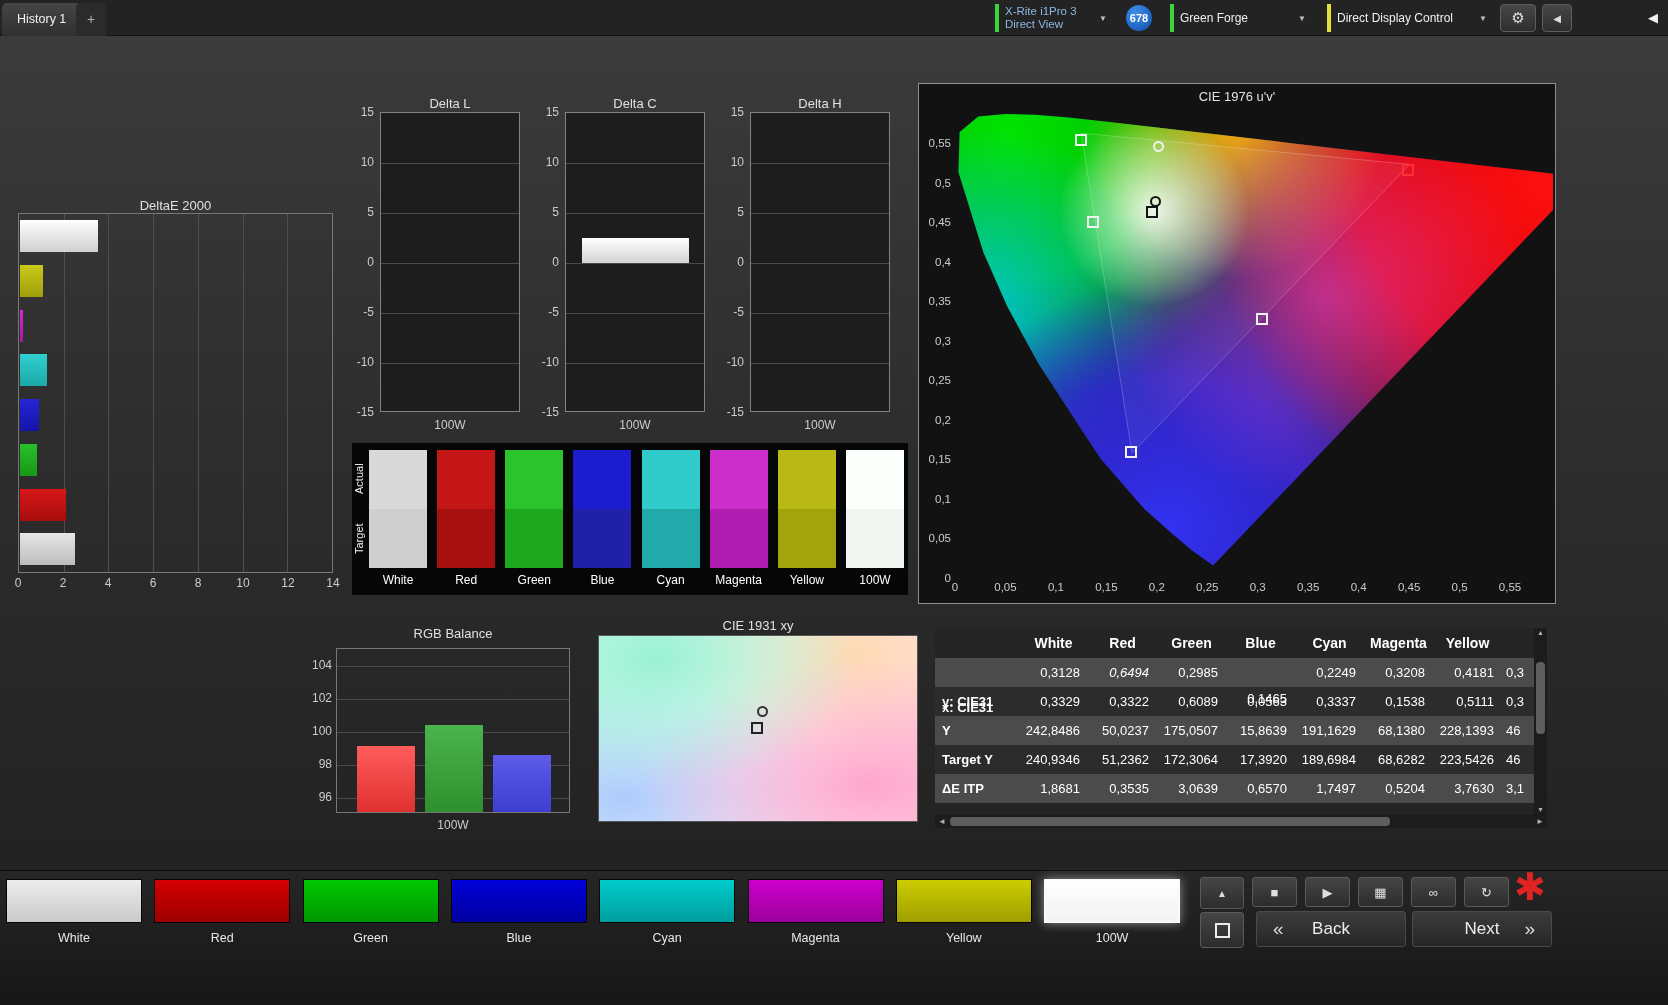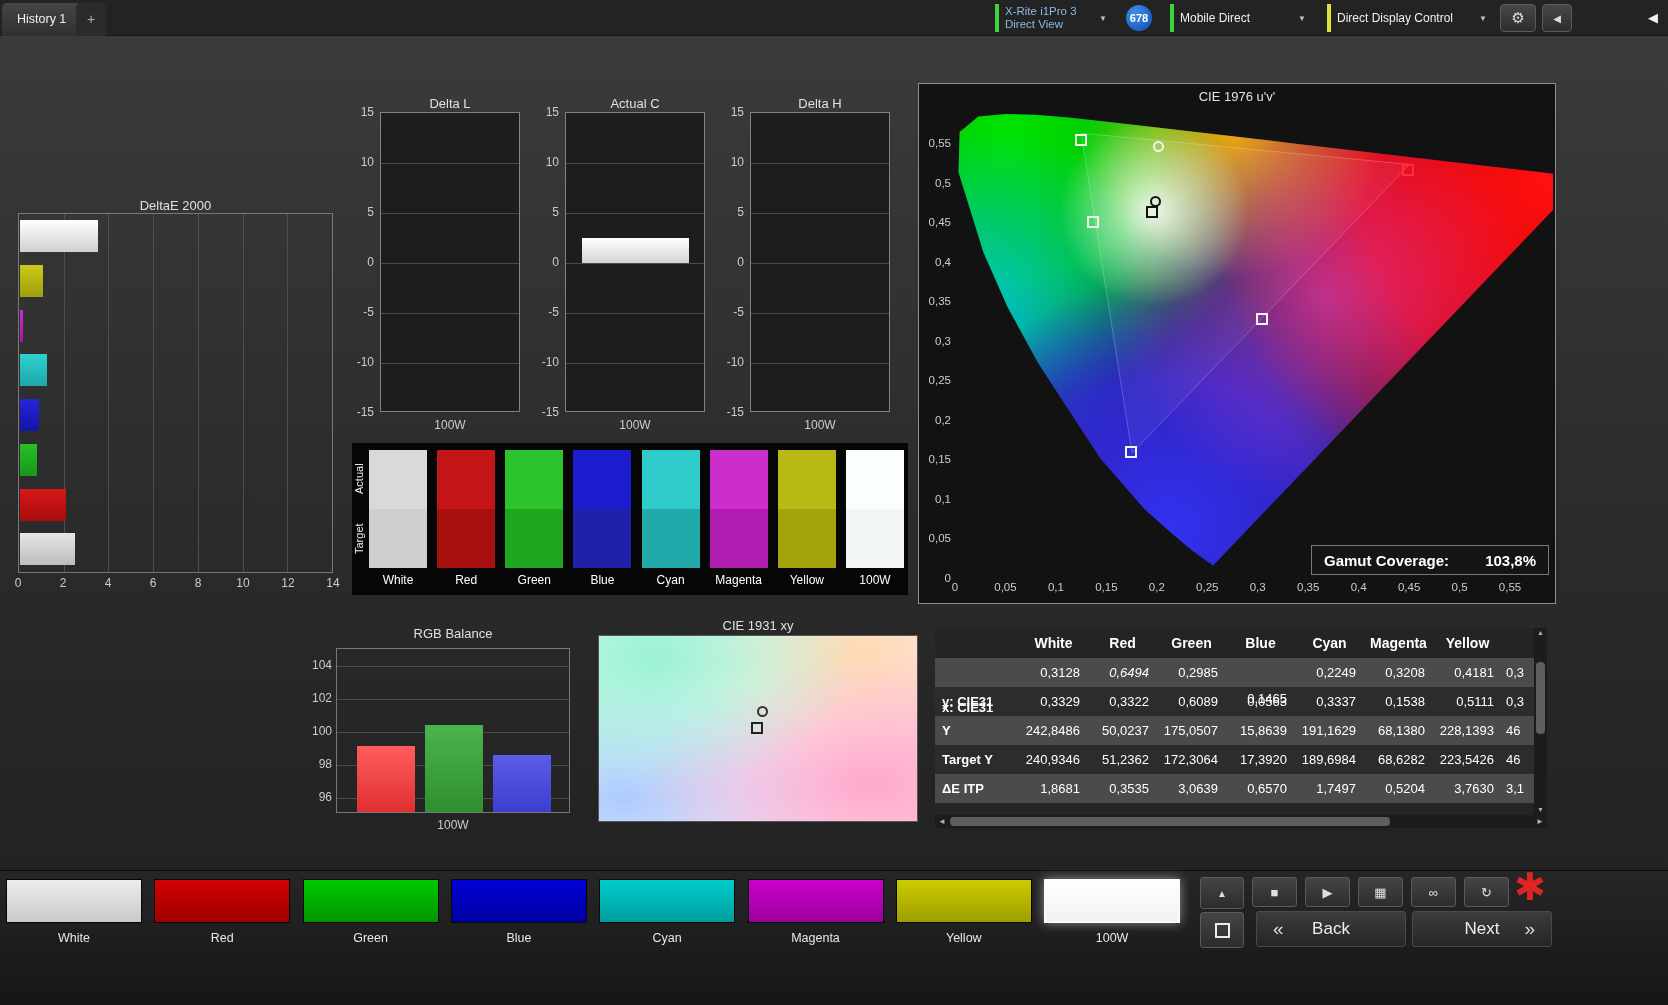--- a/index.html
+++ b/index.html
@@ -156,21 +156,21 @@
         <span>X-Rite i1Pro 3</span>
         <span>Direct View</span>
       </span>
       <span class="chev">▼</span>
     </div>
 
     <div class="badge">678</div>
 
     <div class="tb-group" style="left:1170px;width:136px">
       <span class="ind green"></span>
-      <span class="tb-label">Mobile Direct</span>
+      <span class="tb-label">Green Forge</span>
       <span class="chev">▼</span>
     </div>
 
     <div class="tb-group" style="left:1327px;width:160px">
       <span class="ind yellow"></span>
       <span class="tb-label">Direct Display Control</span>
       <span class="chev">▼</span>
     </div>
 
     <div class="iconbtn gear-btn">
@@ -225,21 +225,21 @@
     <div class="dxlabel">100W</div>
   <span class="dyt" style="top: 16px;">15</span>
       <span class="dyt" style="top: 66px;">10</span>
       <span class="dyt" style="top: 116px;">5</span>
       <span class="dyt" style="top: 166px;">0</span>
       <span class="dyt" style="top: 216px;">-5</span>
       <span class="dyt" style="top: 266px;">-10</span>
       <span class="dyt" style="top: 316px;">-15</span>
     </div>
   <div class="dchart" style="left:523px">
-    <div class="dtitle">Actual C</div>
+    <div class="dtitle">Delta C</div>
     <div class="dplot">
         <div class="hgl" style="top: 50px;"></div>
         <div class="hgl" style="top: 100px;"></div>
         <div class="hgl" style="top: 150px;"></div>
         <div class="hgl" style="top: 200px;"></div>
         <div class="hgl" style="top: 250px;"></div>
         <div class="dbar" style="top: 125px; height: 25px; background: linear-gradient(rgb(255, 255, 255), rgb(212, 212, 212));"></div>
       </div>
     <div class="dxlabel">100W</div>
   <span class="dyt" style="top: 16px;">15</span>
@@ -363,24 +363,20 @@
           <rect x="0" y="0" width="640" height="470" fill="url(#gCyan)"></rect>
           <rect x="0" y="0" width="640" height="470" fill="url(#gBlue)"></rect>
           <rect x="0" y="0" width="640" height="470" fill="url(#gRed)"></rect>
           <rect x="0" y="0" width="640" height="470" fill="url(#gOrange)"></rect>
           <rect x="0" y="0" width="640" height="470" fill="url(#gMagenta)"></rect>
           <rect x="0" y="0" width="640" height="470" fill="url(#gWhite)"></rect>
           <path d="M454.8,56.4 L126.1,25.1 L177.0,345.1 Z" fill="rgba(255,255,255,0.05)" stroke="rgba(255,255,255,0.22)" stroke-width="1"></path>
         </g>
       </svg>
     <div class="mk" style="left: 120.139px; top: 25.7974px;"></div><div class="mkc" style="left: 197.841px; top: 32.9162px;"></div><div class="mk red" style="left: 447.091px; top: 55.8546px;"></div><div class="mk dark" style="left: 190.777px; top: 97.7765px;"></div><div class="mkc dark" style="left: 194.777px; top: 87.7765px;"></div><div class="mk" style="left: 132.248px; top: 108.059px;"></div><div class="mk" style="left: 300.77px; top: 205.35px;"></div><div class="mk" style="left: 169.586px; top: 338.234px;"></div></div>
-    <div class="coverage">
-      <span>Gamut Coverage:</span>
-      <span>103,8%</span>
-    </div>
   <span class="cyt" style="top: 58.9613px;">0,55</span>
       <span class="cyt" style="top: 98.5103px;">0,5</span>
       <span class="cyt" style="top: 138.059px;">0,45</span>
       <span class="cyt" style="top: 177.608px;">0,4</span>
       <span class="cyt" style="top: 217.157px;">0,35</span>
       <span class="cyt" style="top: 256.706px;">0,3</span>
       <span class="cyt" style="top: 296.255px;">0,25</span>
       <span class="cyt" style="top: 335.804px;">0,2</span>
       <span class="cyt" style="top: 375.353px;">0,15</span>
       <span class="cyt" style="top: 414.902px;">0,1</span>

